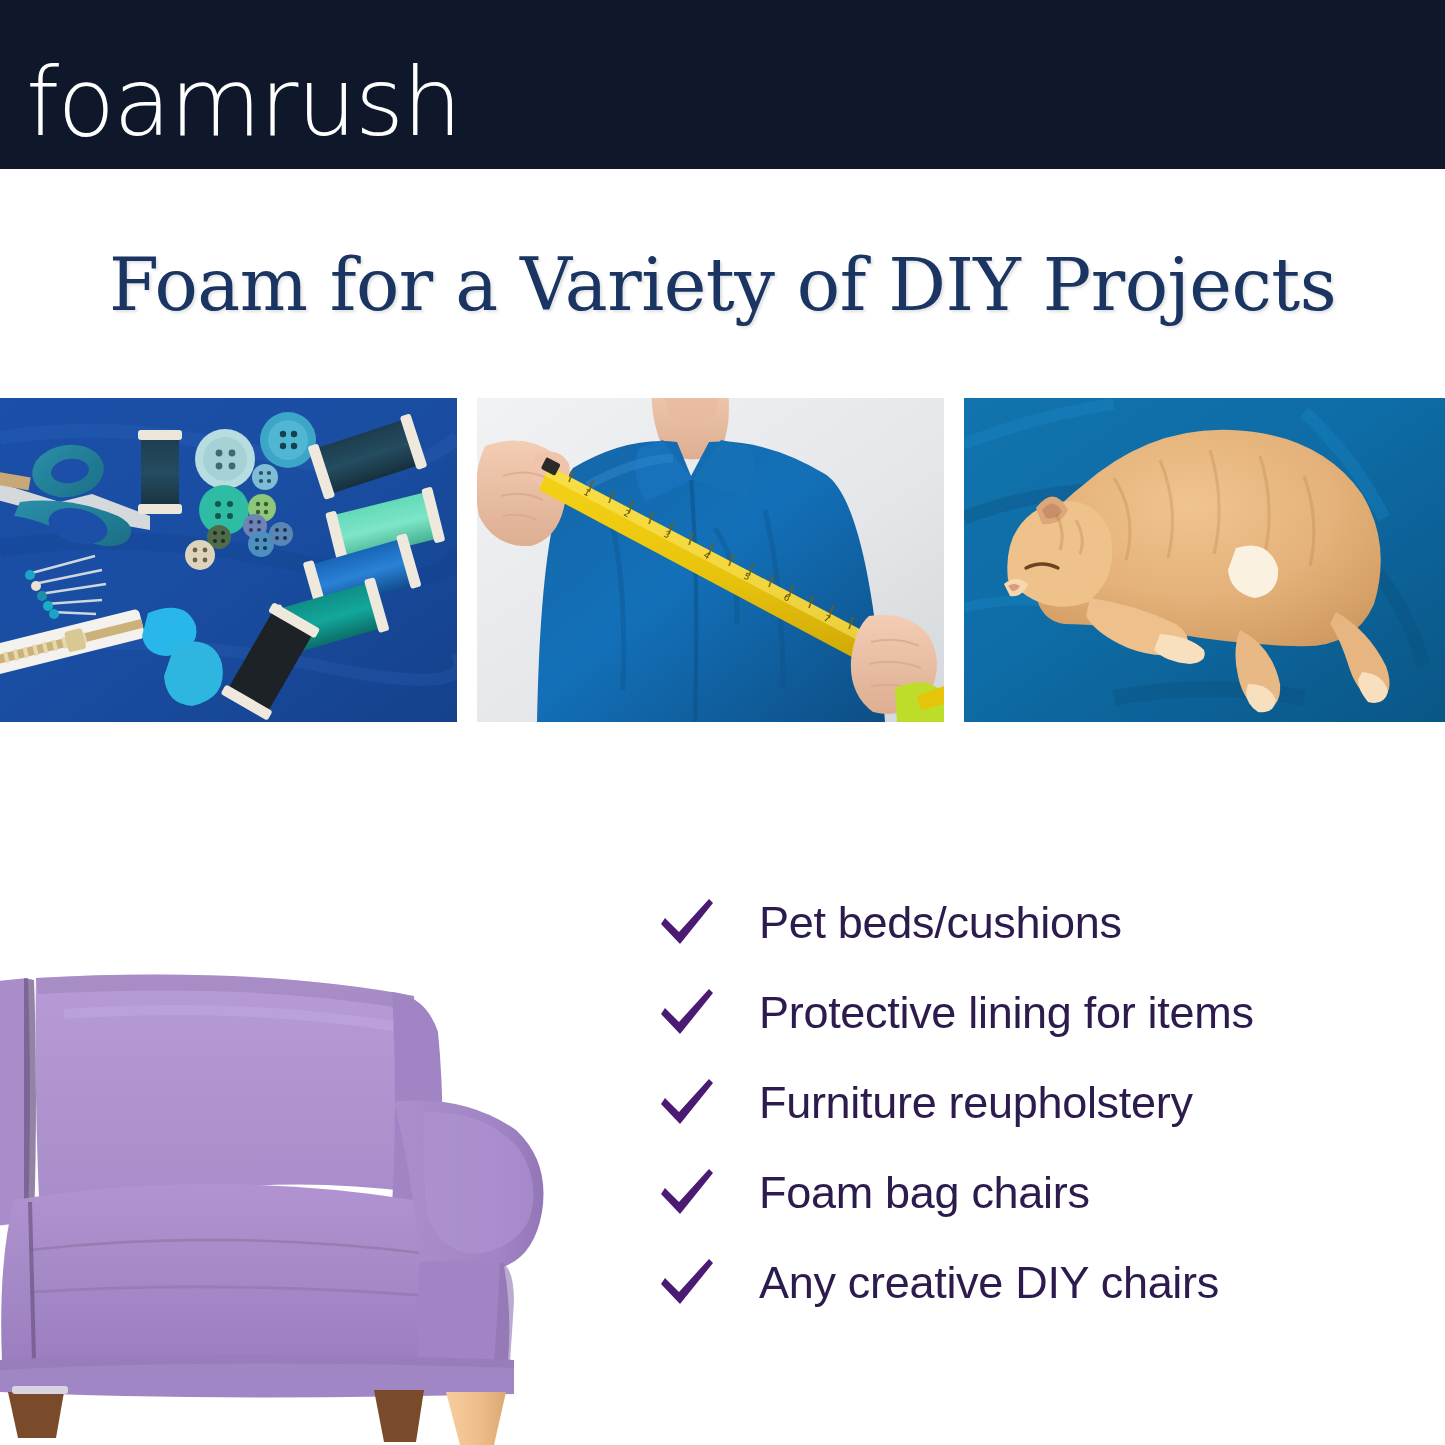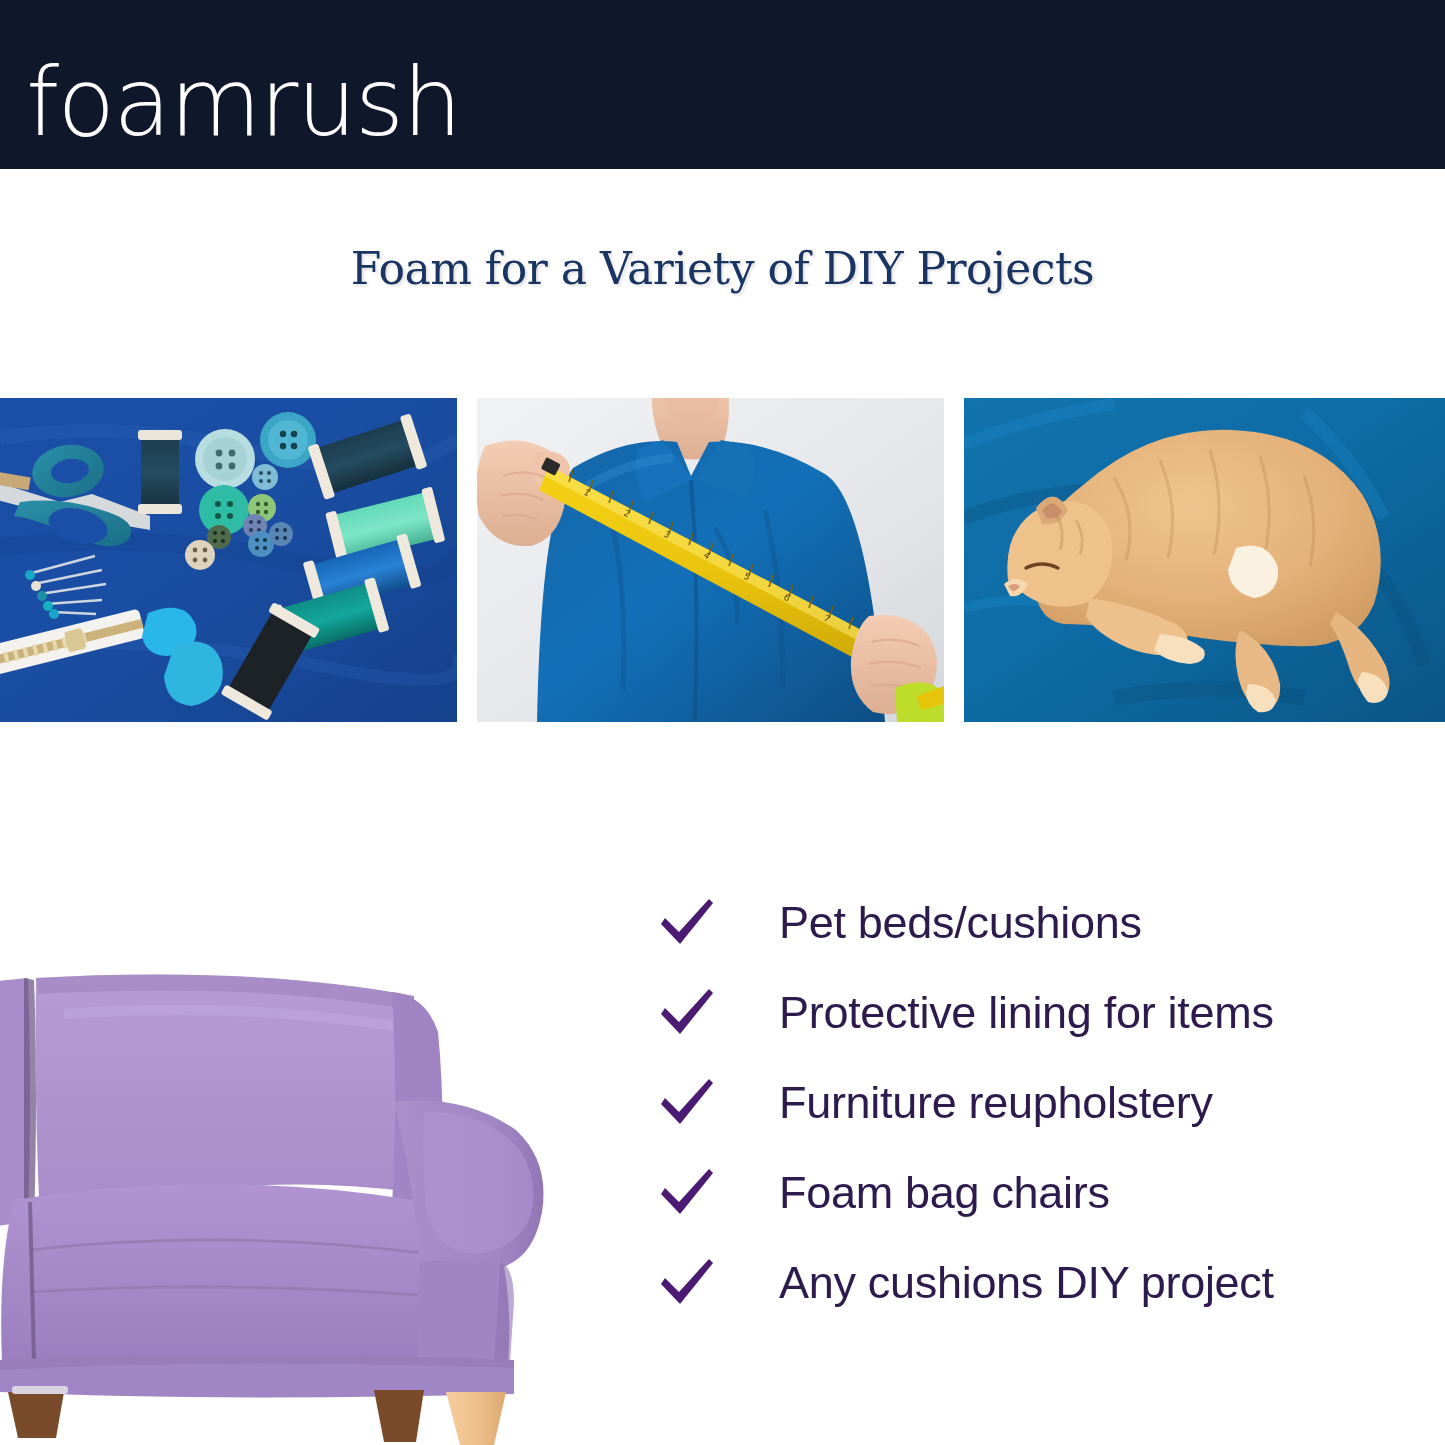--- a/index.html
+++ b/index.html
@@ -38,21 +38,21 @@
   }
 
   
   .headline {
     position: absolute;
     left: 0;
     top: 243px;
     width: 1445px;
     text-align: center;
     font-family: "DejaVu Serif", serif;
-    font-size: 44px;
+    font-size: 72px;
     font-weight: 400;
     color: #1b3563;
     letter-spacing: -0.5px;
     white-space: nowrap;
     text-shadow: 2px 2px 3px rgba(0,0,0,0.12);
   }
 
   
   .photo-row {
     position: absolute;
@@ -92,21 +92,21 @@
     flex: 0 0 64px;
     display: block;
   }
   .benefit-label {
     font-family: "Liberation Sans", sans-serif;
     font-size: 45px;
     font-weight: 400;
     color: #2d1b4e;
     letter-spacing: -0.3px;
     white-space: nowrap;
-    margin-left: 60px;
+    margin-left: 40px;
   }
 
   
   .sofa-art {
     position: absolute;
     left: -6px;
     top: 962px;
     width: 570px;
     height: 483px;
   }
@@ -520,21 +520,21 @@
     <svg class="check-icon" viewBox="0 0 64 58">
       <path d="M6 30 L10 24 L24 38 L54 5 L58 9 L25 50 Z" fill="#4b1a72"></path>
     </svg>
     <span class="benefit-label">Foam bag chairs</span>
   </div>
 
   <div class="benefit-item">
     <svg class="check-icon" viewBox="0 0 64 58">
       <path d="M6 30 L10 24 L24 38 L54 5 L58 9 L25 50 Z" fill="#4b1a72"></path>
     </svg>
-    <span class="benefit-label">Any cushions DIY project</span>
+    <span class="benefit-label">Any creative DIY chairs</span>
   </div>
 </div>
 
 <div class="sofa-art">
   <svg viewBox="0 0 570 483" preserveAspectRatio="none">
     <defs>
       <linearGradient id="sofaFabric" x1="0" y1="0" x2="0" y2="1">
         <stop offset="0%" stop-color="#b093d0"></stop>
           <stop offset="45%" stop-color="#a78bc8"></stop>
           <stop offset="100%" stop-color="#9c7ec0"></stop>

